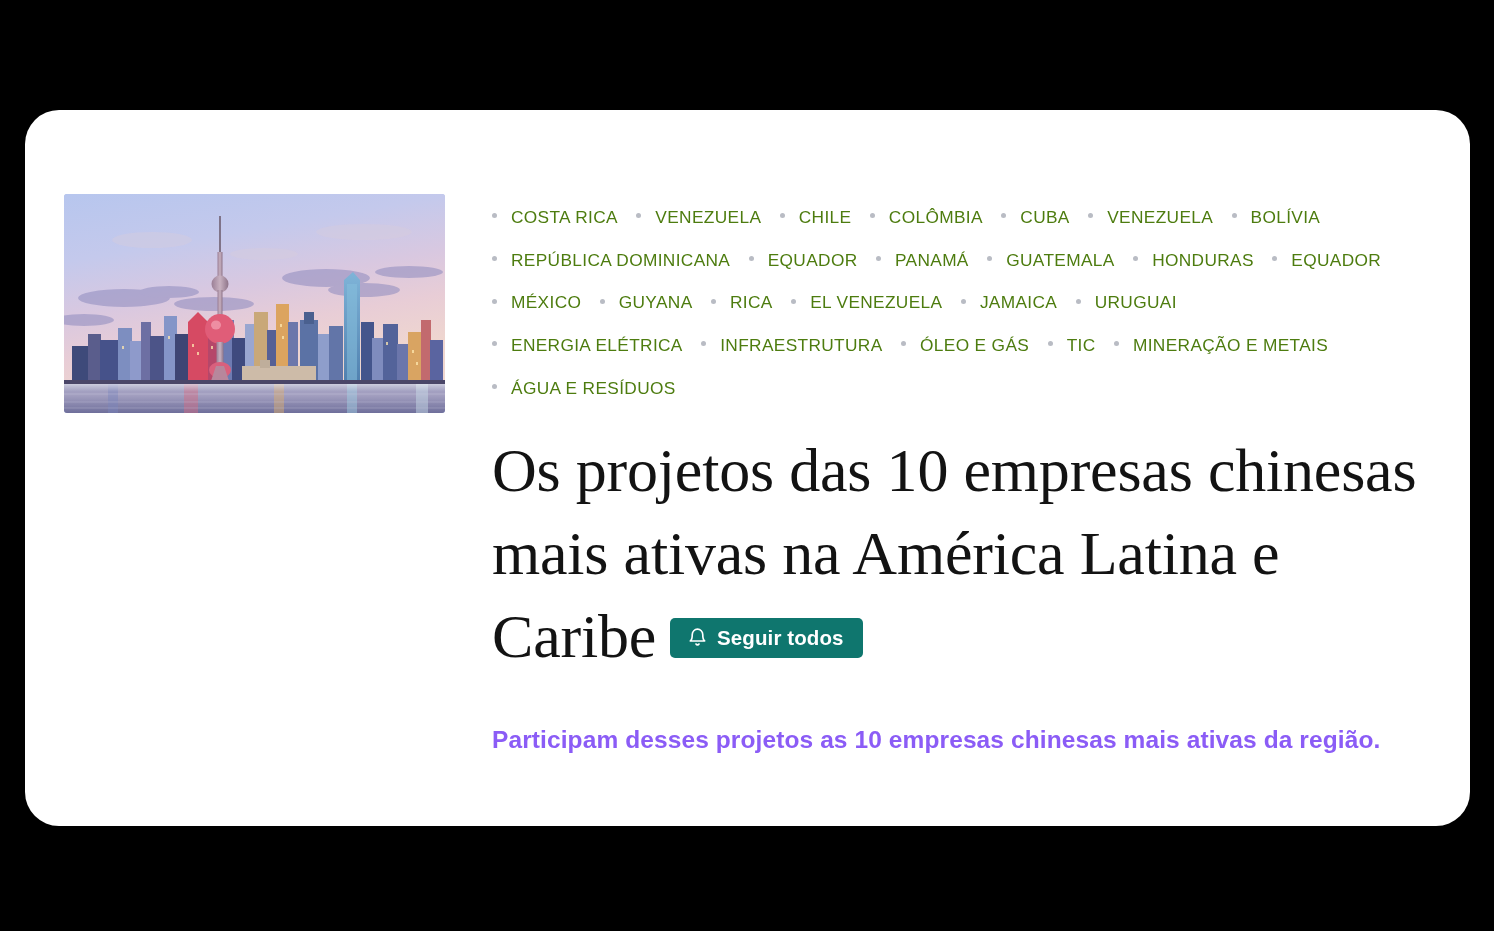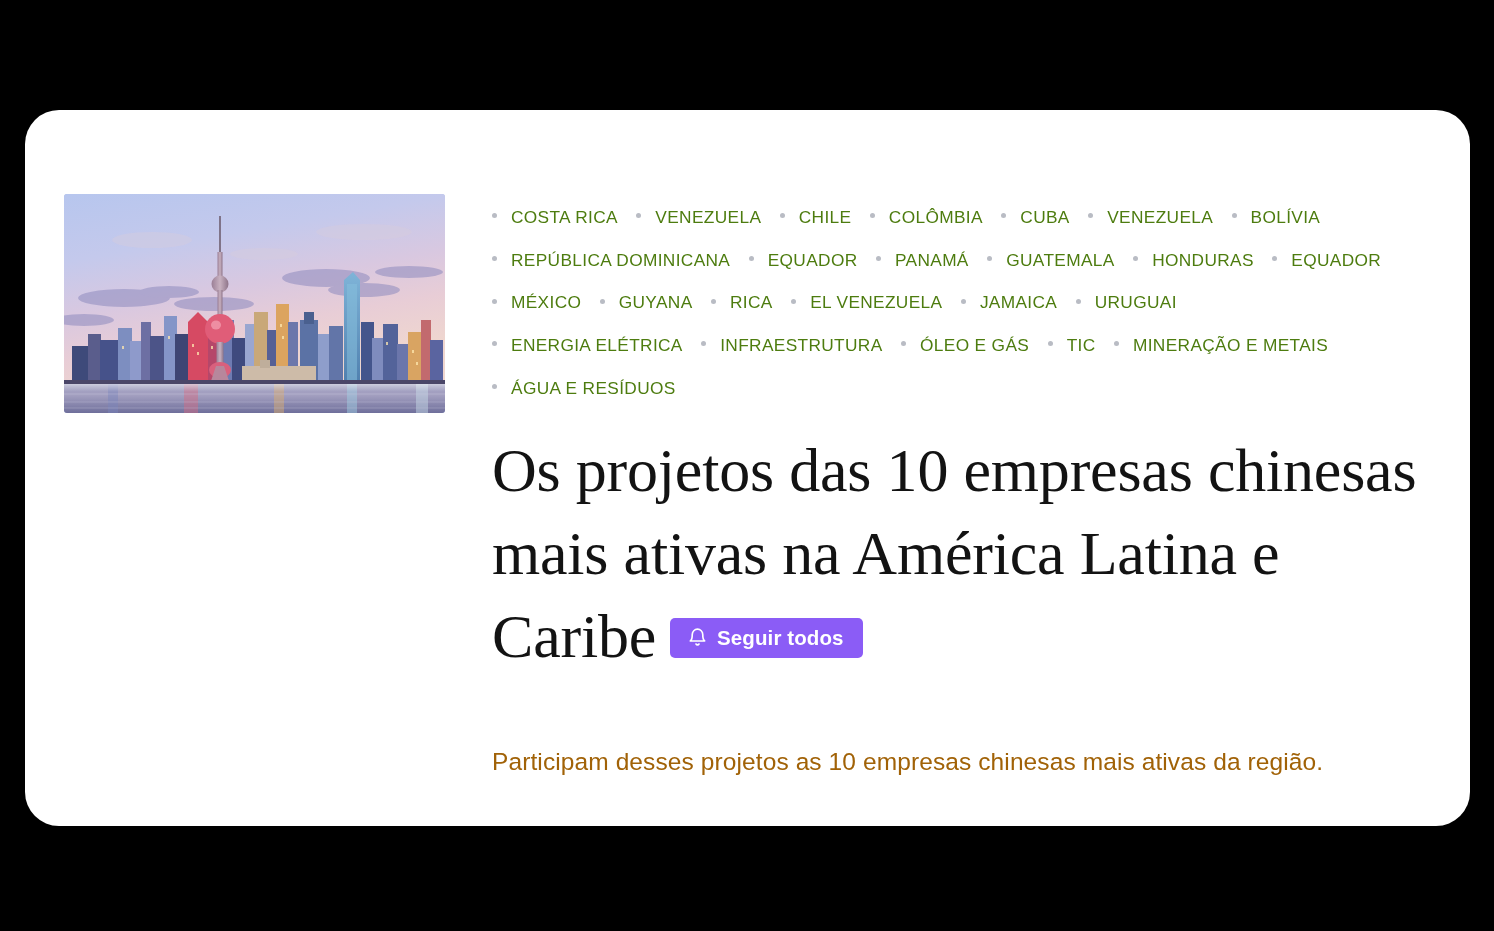--- a/index.html
+++ b/index.html
@@ -101,46 +101,46 @@
     letter-spacing: -0.2px;
     max-width: 925px;
   }
   .headline .title-text { }
 
   
   .follow-btn {
     display: inline-flex;
     align-items: center;
     gap: 9px;
-    background: #8b5cf6;
+    background: #0f766e;
     color: #ffffff;
     border: none;
     border-radius: 5px;
     padding: 9px 19px 10px 17px;
     font-family: "Liberation Sans", sans-serif;
     font-size: 20.5px;
     font-weight: 600;
     letter-spacing: 0.1px;
     line-height: 1;
     cursor: pointer;
     vertical-align: 9px;
     margin-left: 14px;
     white-space: nowrap;
   }
   .follow-btn .bell { display: inline-block; width: 21px; height: 21px; }
   .follow-btn .bell svg { display: block; width: 21px; height: 21px; }
 
   
   .subtitle {
-    margin: 67px 0 0 0;
+    margin: 45px 0 0 0;
     padding: 0;
     font-family: "Liberation Sans", sans-serif;
     font-size: 24.5px;
-    font-weight: 400;
-    color: #a16207;
+    font-weight: 700;
+    color: #8b5cf6;
     line-height: 34px;
     letter-spacing: 0.1px;
   }
 </style>
 </head>
 <body>
 
 <div id="viewport">
 
   <div class="card">

